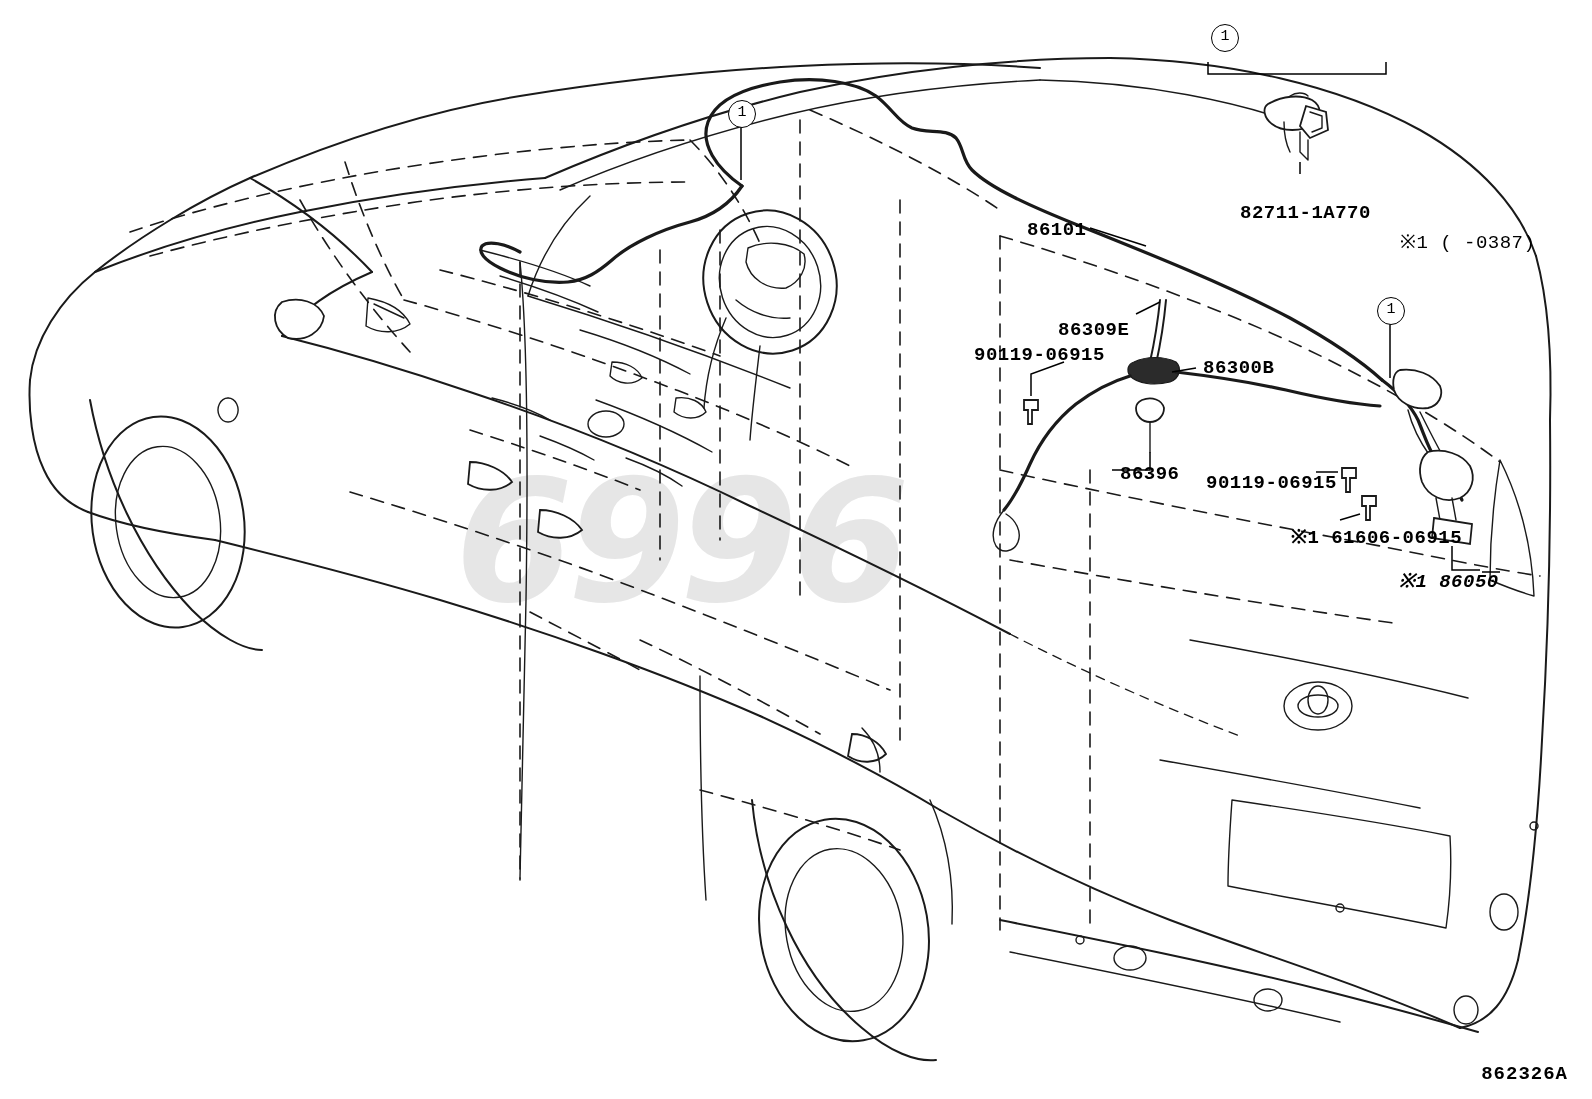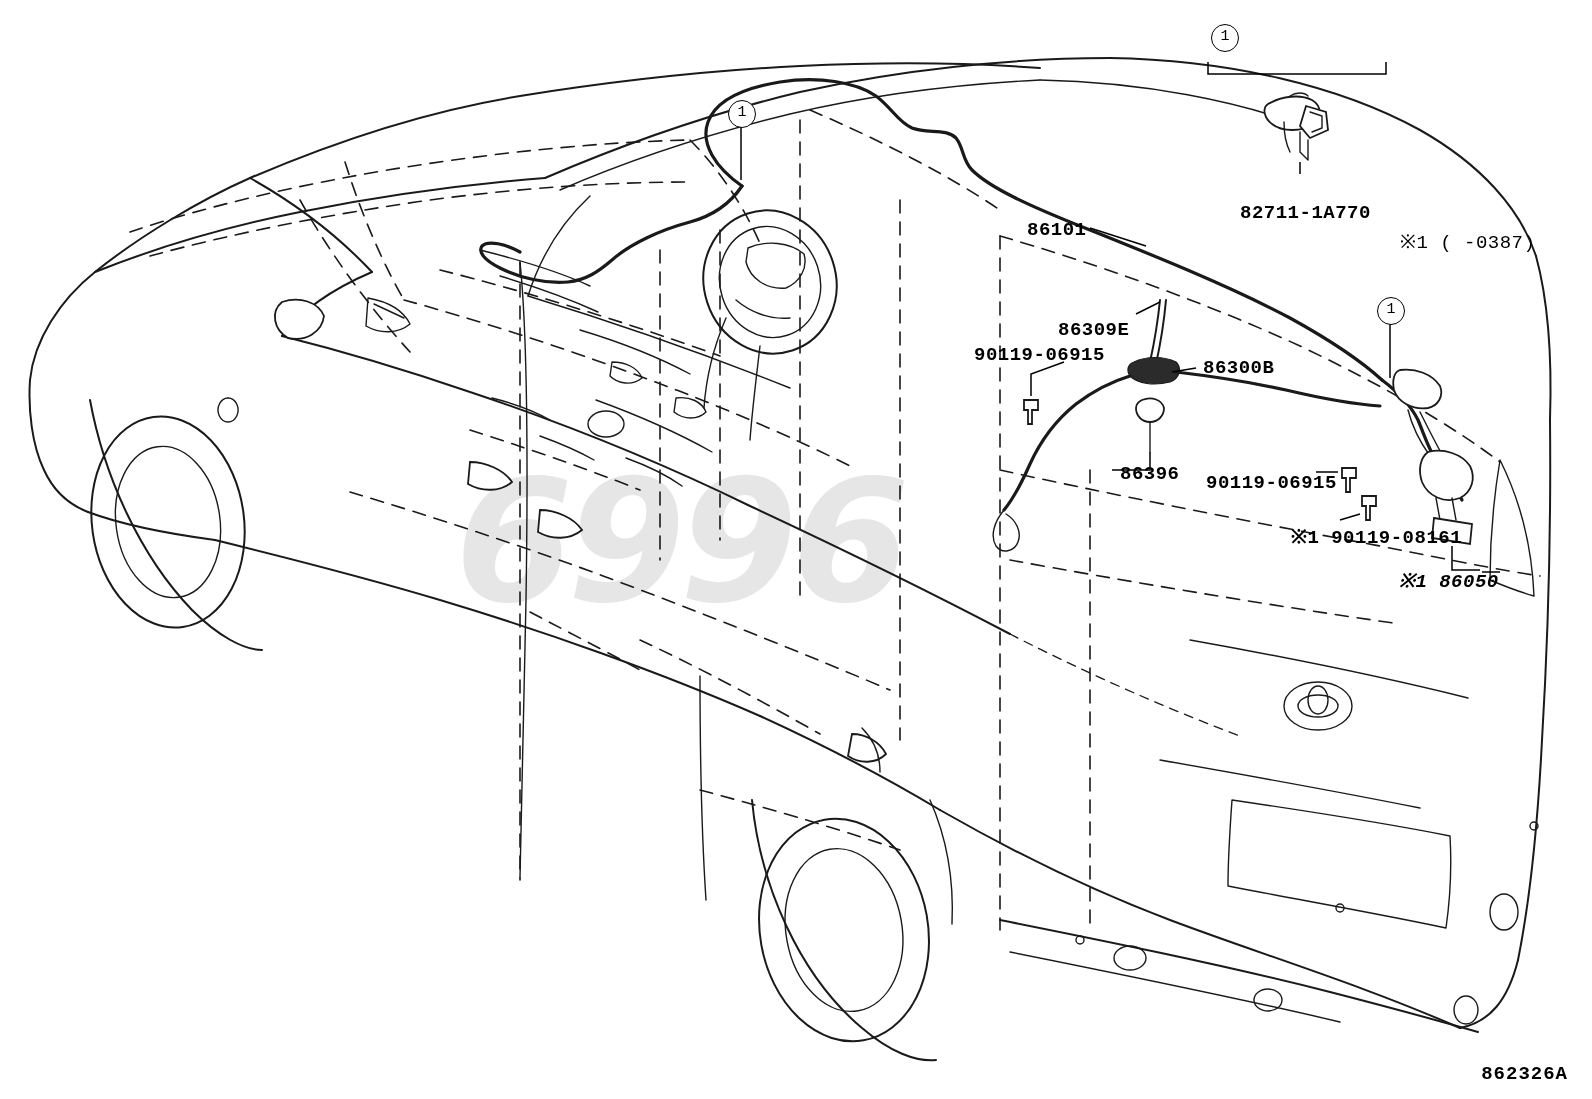--- a/index.html
+++ b/index.html
@@ -331,19 +331,19 @@
   <div class="label" style="left:1058px; top:319px;">86309E</div>
 
   <div class="label" style="left:974px; top:344px;">90119-06915</div>
 
   <div class="label" style="left:1203px; top:357px;text-align:right;">86300B</div>
 
   <div class="label" style="left:1120px; top:463px;">86396</div>
 
   <div class="label" style="left:1206px; top:472px;">90119-06915</div>
 
-  <div class="label" style="left:1291px; top:523px;">※1 90119-08161</div>
+  <div class="label" style="left:1291px; top:523px;">※1 61606-06915</div>
 
   <div class="label" style="left:1399px; top:567px;font-style:italic;">※1 86050</div>
 
   <div class="diagram-id">862326A</div>
 
 </div>
 
 </body></html>

